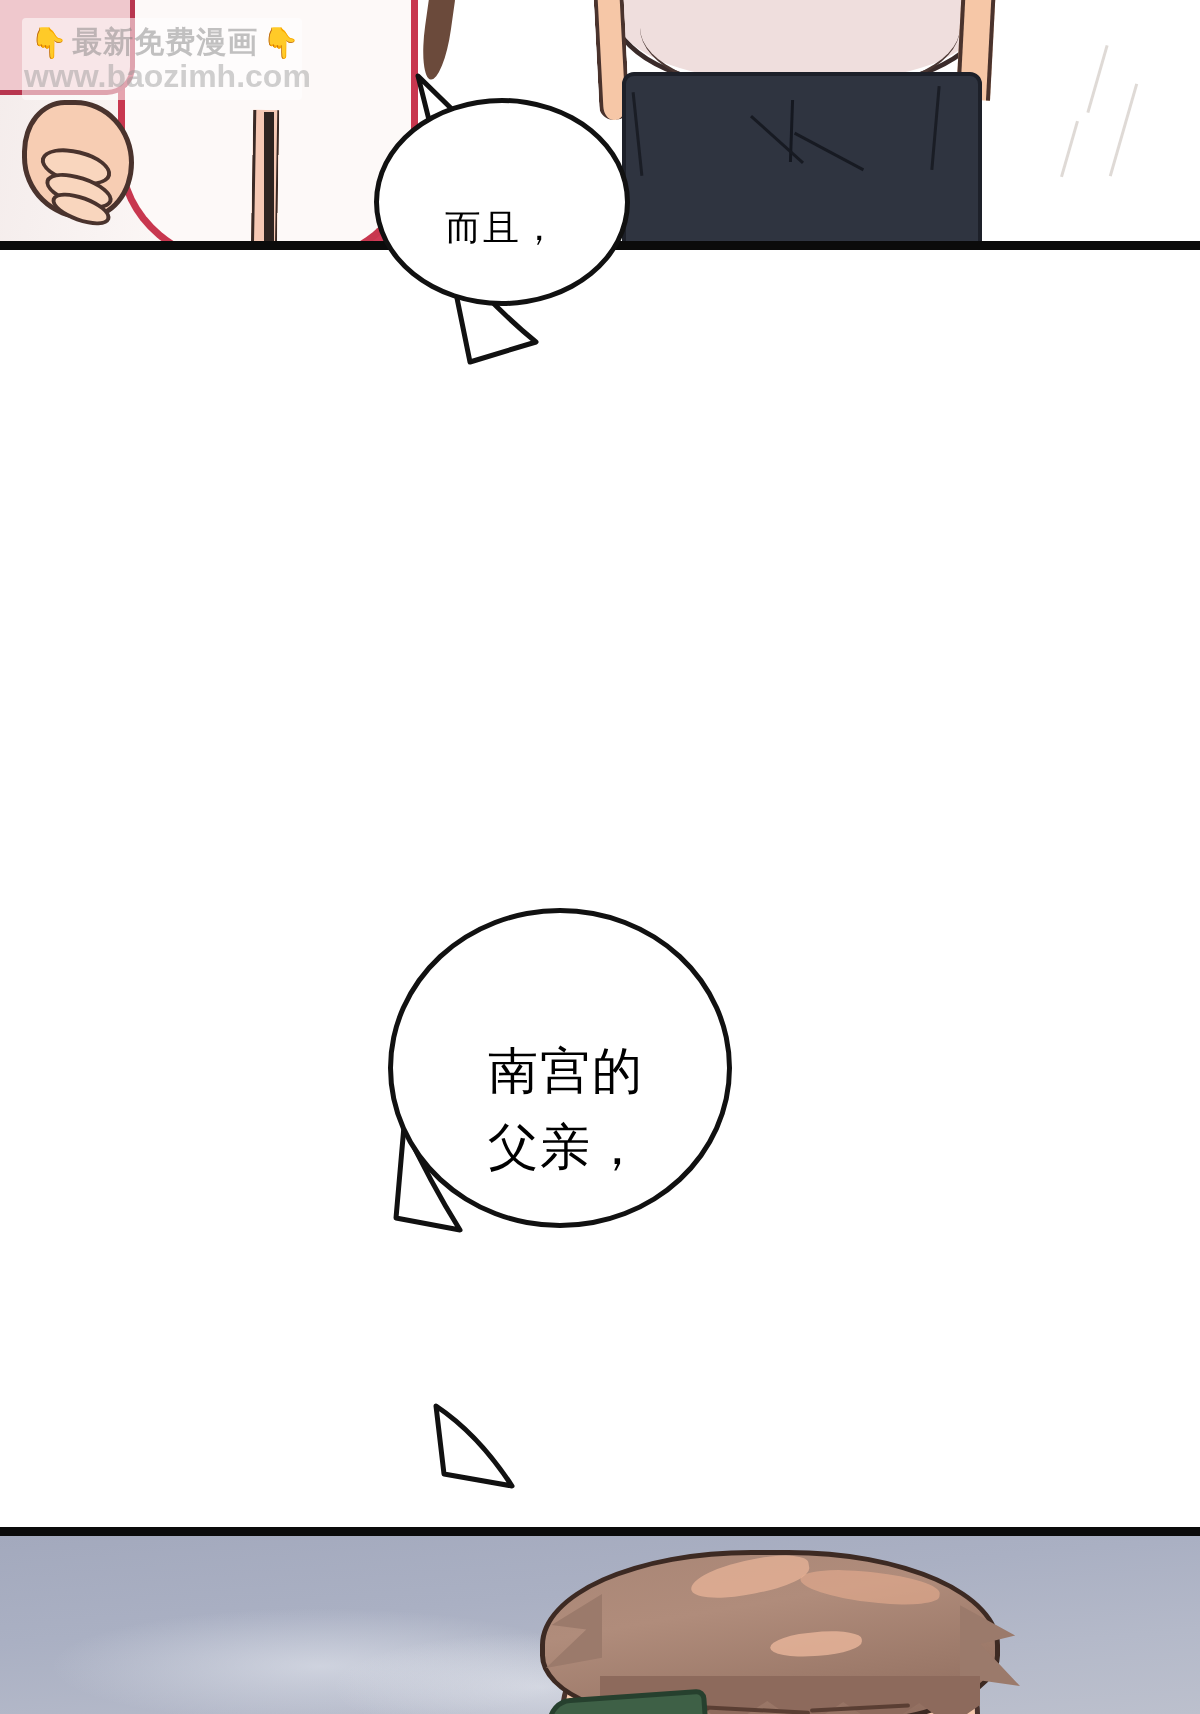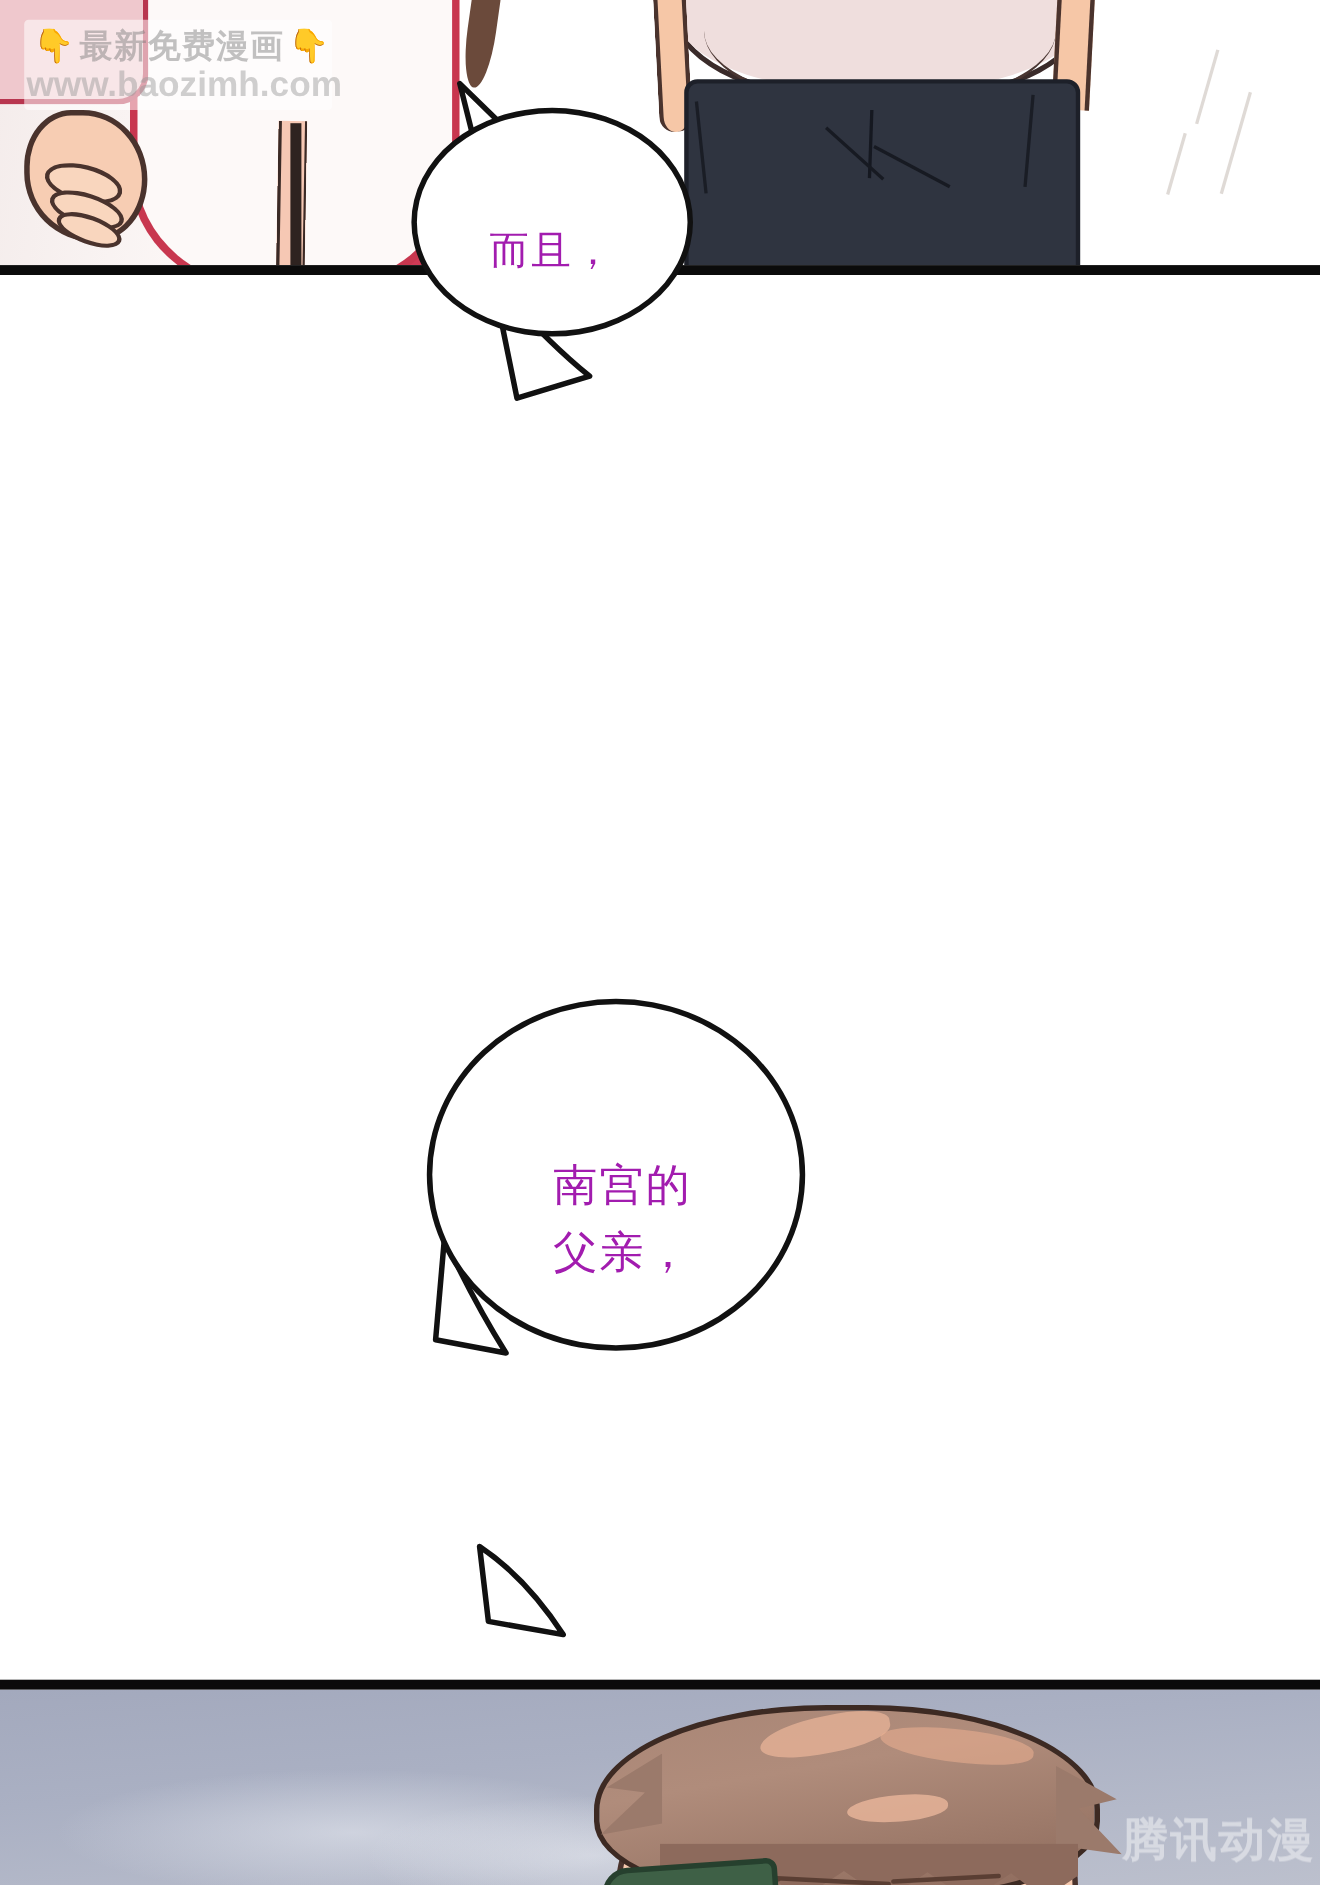--- a/index.html
+++ b/index.html
@@ -238,21 +238,21 @@
     background: #ffffff;
     border: 5px solid #111111;
     border-radius: 50%;
     display: flex;
     align-items: center;
     justify-content: center;
     box-sizing: border-box;
   }
   .bubble-text {
     font-family: "Liberation Sans", "DejaVu Sans", sans-serif;
-    color: #a21caf;
+    color: #000000;
     text-align: left;
     line-height: 1.52;
     letter-spacing: 2px;
     white-space: pre-line;
     font-weight: 400;
   }
 
   
   #bubble-1 {
     left: 374px; top: 98px;
@@ -283,21 +283,21 @@
     left: 440px; top: 246px;
     z-index: 27;
   }
 
   
   #bubble-3 {
     left: 388px; top: 908px;
     width: 344px; height: 320px;
     z-index: 30;
   }
-  #bubble-3 .bubble-text { font-size: 40px; padding-top: 82px; margin-left: 12px; }
+  #bubble-3 .bubble-text { font-size: 50px; padding-top: 82px; margin-left: 12px; }
 
   
   #bubble-4 {
     left: 126px; top: 1152px;
     width: 400px; height: 330px;
     z-index: 31;
   }
   #bubble-4 .bubble-text { font-size: 38px; padding-top: 76px; }
 
   .tail3 { position: absolute; left: 390px; top: 1122px; z-index: 29; }
@@ -520,16 +520,15 @@
     <div class="spike-b hair-spike"></div>
     <div class="hair-hl-1"></div>
     <div class="hair-hl-2"></div>
     <div class="hair-hl-3"></div>
     <div class="hair-fringe"></div>
     <div class="hair-stroke" style="left:620px; top:166px; width:90px; transform:rotate(6deg);"></div>
     <div class="hair-stroke" style="left:700px; top:172px; width:110px; transform:rotate(3deg);"></div>
     <div class="hair-stroke" style="left:810px; top:170px; width:100px; transform:rotate(-3deg);"></div>
     <div class="collar"></div>
 
-    <div class="wm-bottom">腾讯动漫</div>
   </div>
 
 </div>
 
 </body></html>

